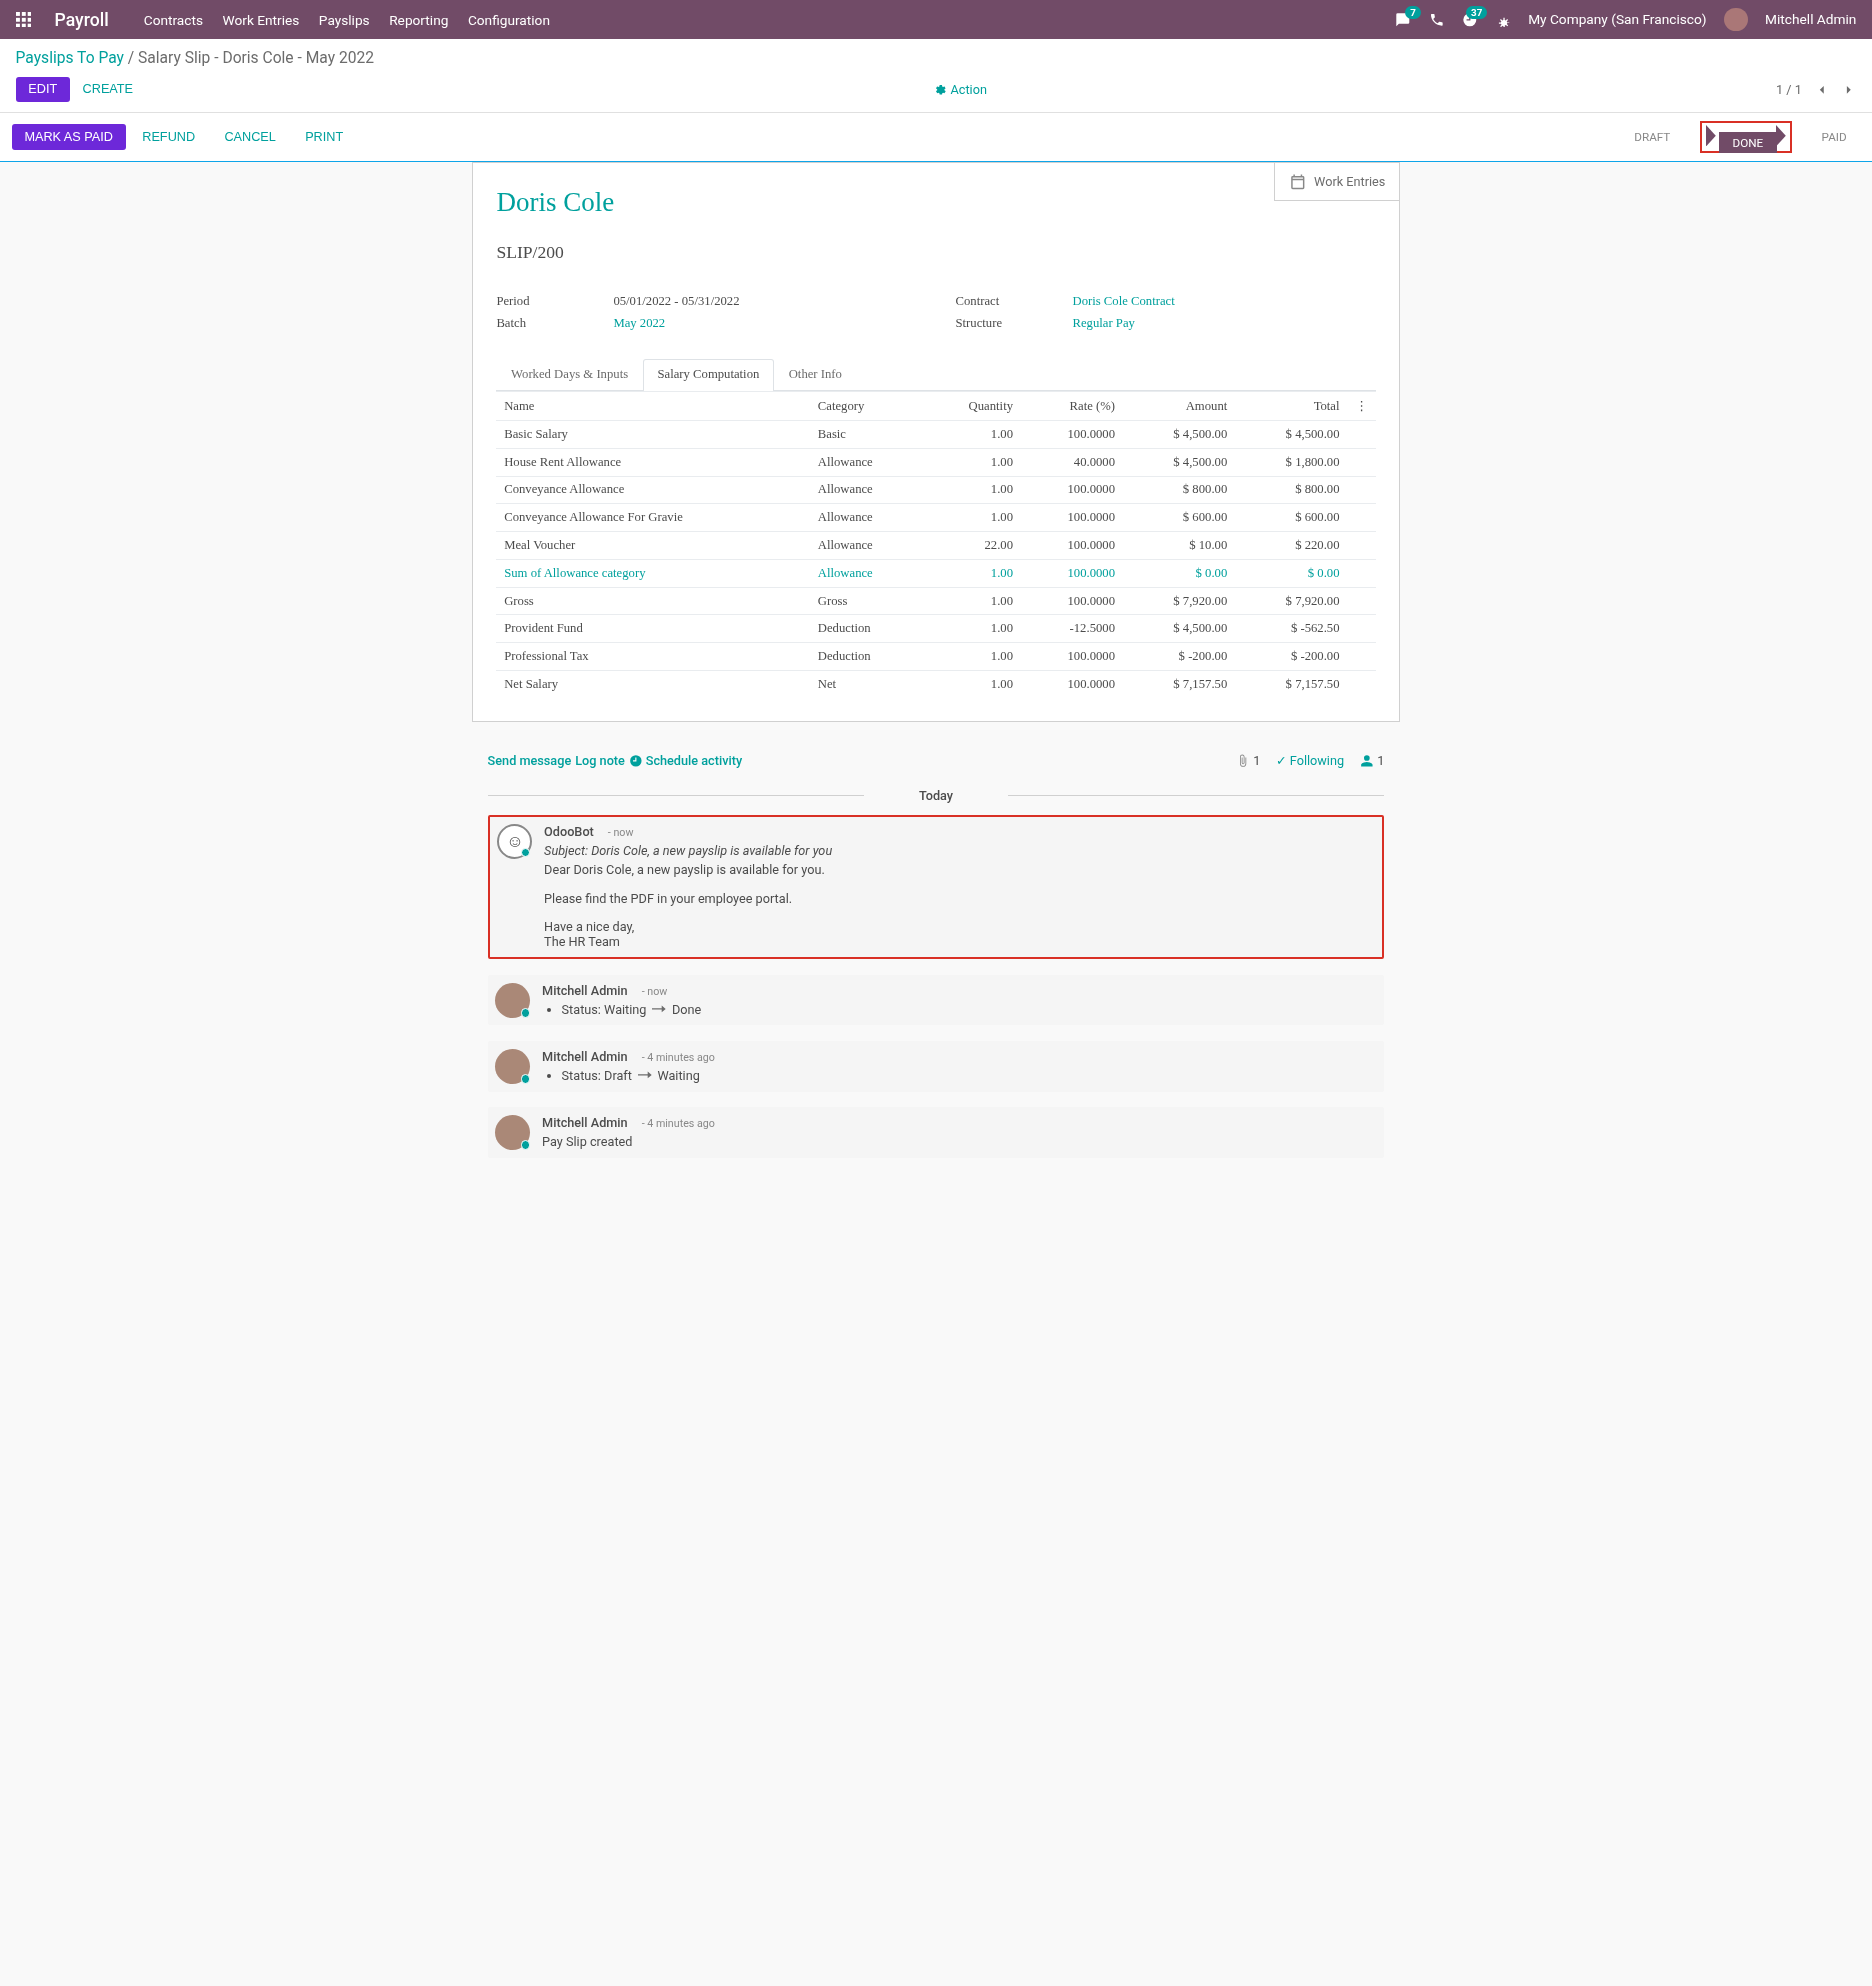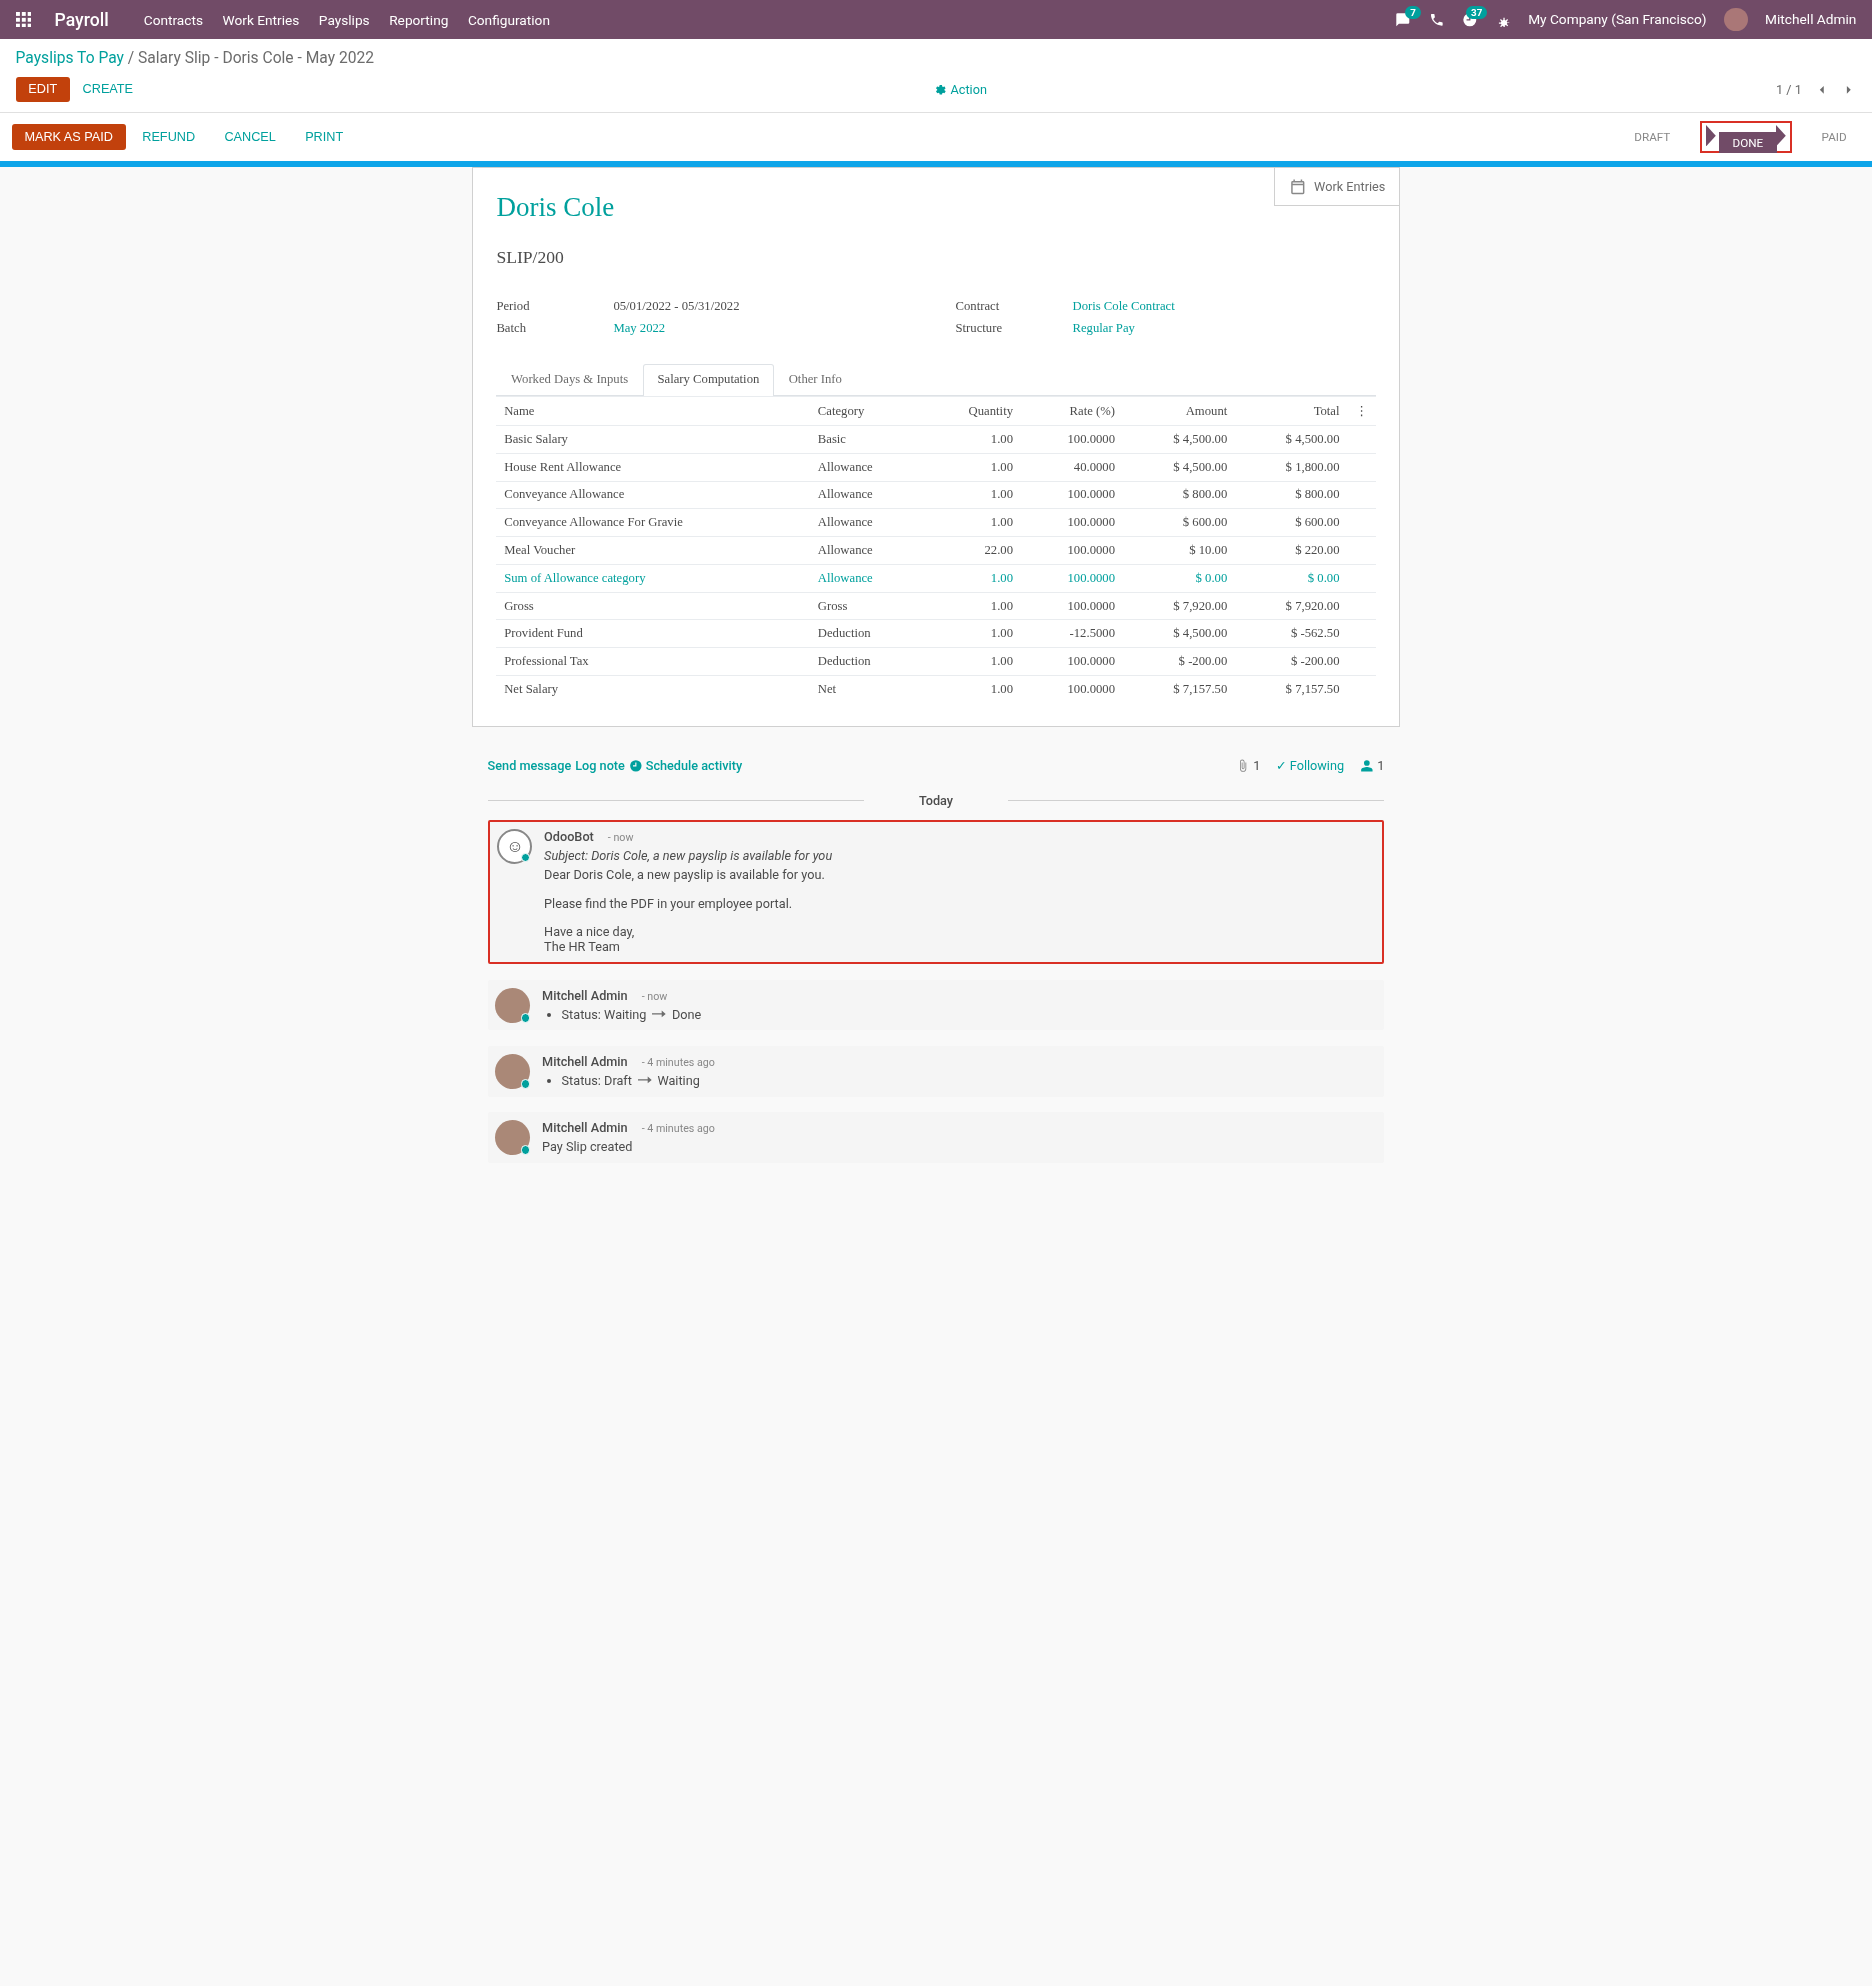--- a/index.html
+++ b/index.html
@@ -18,28 +18,28 @@
     .nav-icon { width: 15.6px; height: 15.6px; fill: #fff; }
     .avatar { width: 23.4px; height: 23.4px; border-radius: 50%; background: #aa7777; display: inline-block; }
     
     
     .control-area { background: #fff; border-bottom: 1px solid #e0e0e0; }
     .breadcrumb-row { display: flex; align-items: center; padding: 9.8px 15.6px 3.9px; }
     .breadcrumb { font-size: 15.6px; color: #6c6c6c; }
     .breadcrumb a { color: #00a09d; text-decoration: none; }
     .buttons-row { display: flex; align-items: center; padding: 5.9px 15.6px 9.8px; }
     .btn { padding: 4.9px 11.7px; border: 1px solid transparent; font-size: 12.7px; cursor: pointer; text-transform: uppercase; font-weight: 500; border-radius: 2.9px; }
-    .btn-primary { background: #c2410c; color: #fff; }
+    .btn-primary { background: #6d28d9; color: #fff; }
     .btn-secondary { background: transparent; color: #00a09d; }
     .center-action { margin: 0 auto; color: #00a09d; font-size: 12.7px; display: flex; align-items: center; gap: 3.9px; }
     .pager { display: flex; align-items: flex-start; gap: 11.7px; color: #6c6c6c; }
     .pager-arrow { width: 15.6px; height: 15.6px; fill: #6c6c6c; cursor: pointer; }
     
     
-    .status-bar { display: flex; align-items: center; padding: 7.8px 11.7px; border-bottom: 6px solid #0ea5e9; background: #fff; }
+    .status-bar { display: flex; align-items: center; padding: 7.8px 11.7px; border-bottom: 1px solid #0ea5e9; background: #fff; }
     .status-left { display: flex; gap: 3.9px; }
     .status-right { margin-left: auto; display: flex; align-items: center; gap: 16px; }
     .status-step { padding: 3.9px 13.7px; font-size: 11.7px; color: #888; }
     .status-step.active { background: #714b67; color: #fff; position: relative; }
     .red-box { border: 2.9px solid #d93025; padding: 2px 3.9px; }
     
     
     .sheet-wrap { max-width: 928px; margin: 0 auto; padding-top: 0; }
     .sheet { background: #fff; border: 1px solid #d0d0d0; margin-top: 0; position: relative; }
     .work-entries-btn { position: absolute; top: 0; right: 0; border-left: 1px solid #d0d0d0; border-bottom: 1px solid #d0d0d0; padding: 9.8px 13.7px; color: #6c6c6c; display: flex; align-items: center; gap: 7.8px; cursor: pointer; background: #fff; }

